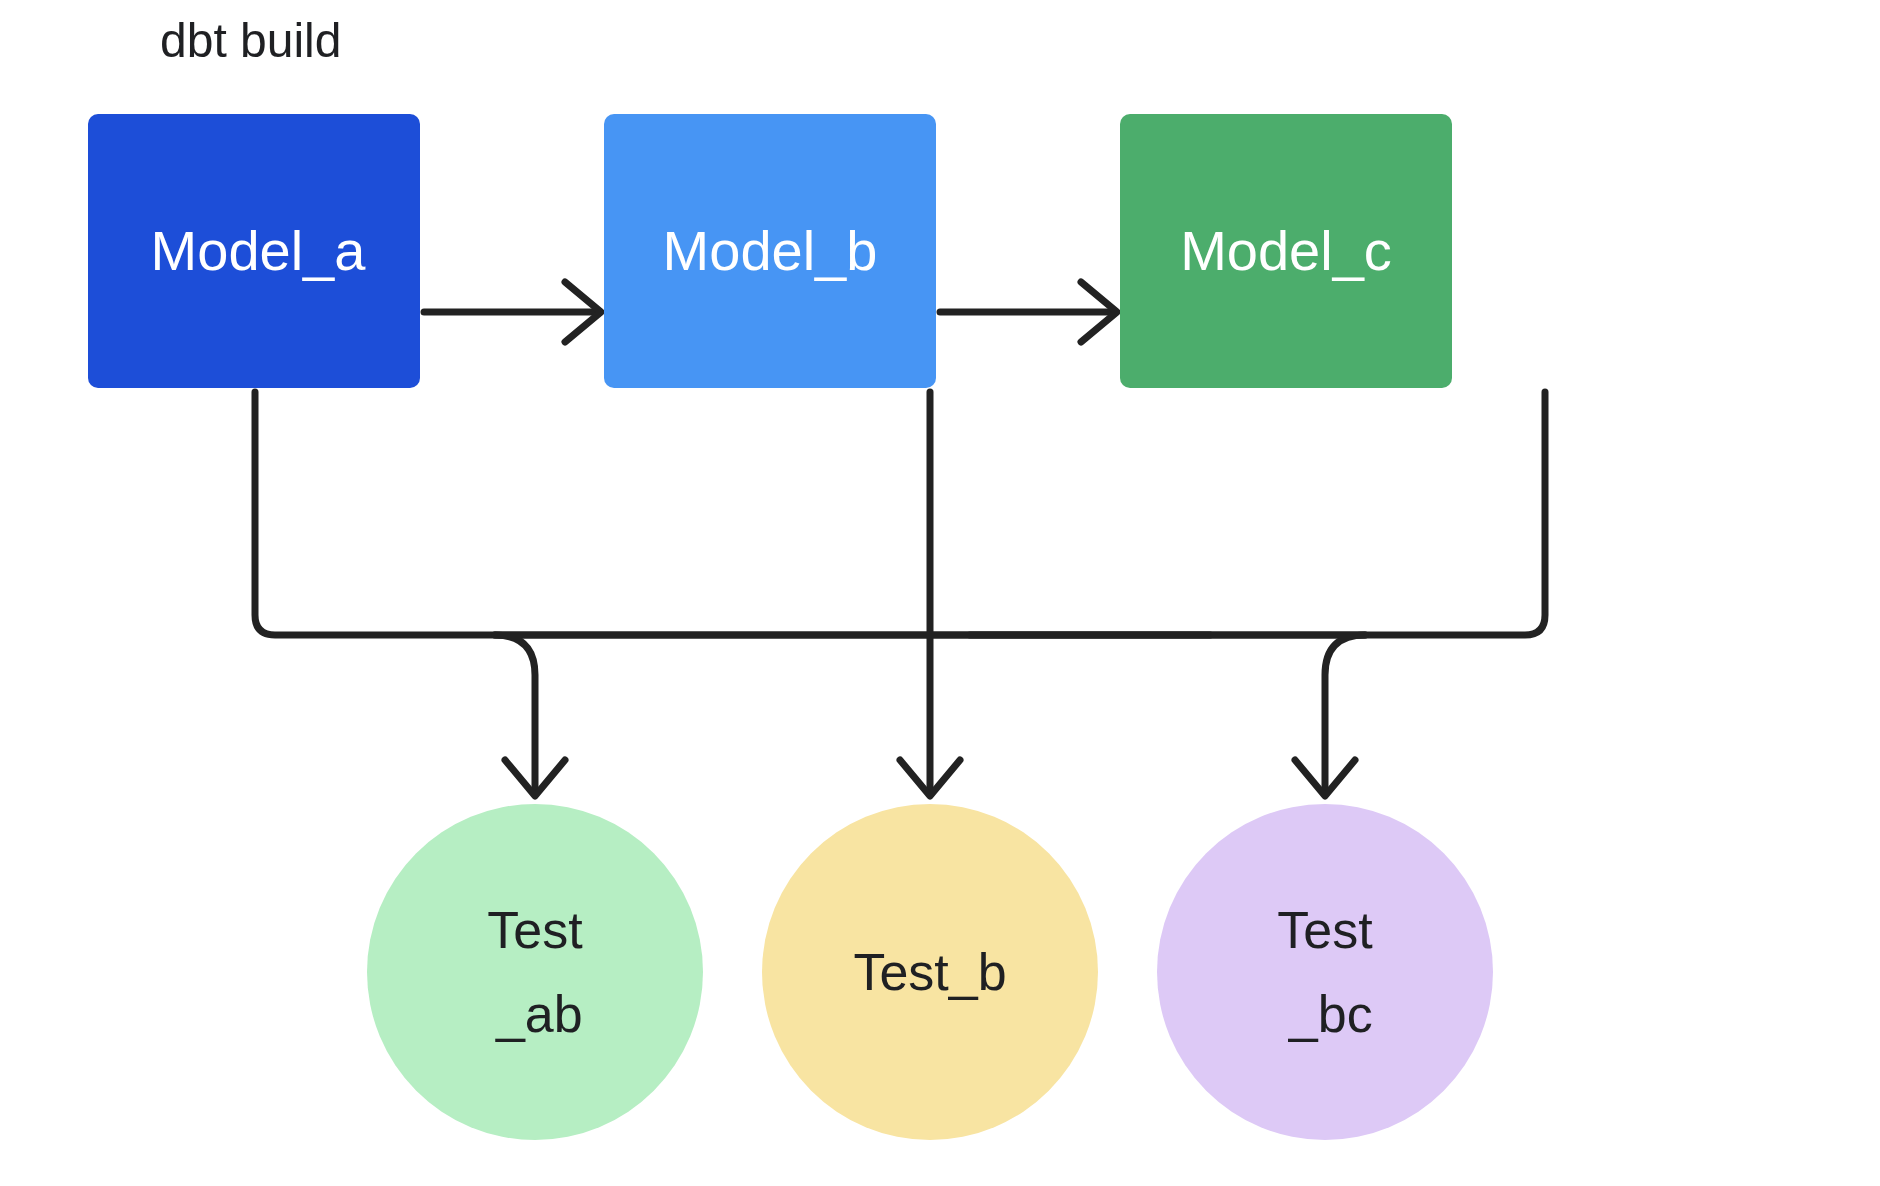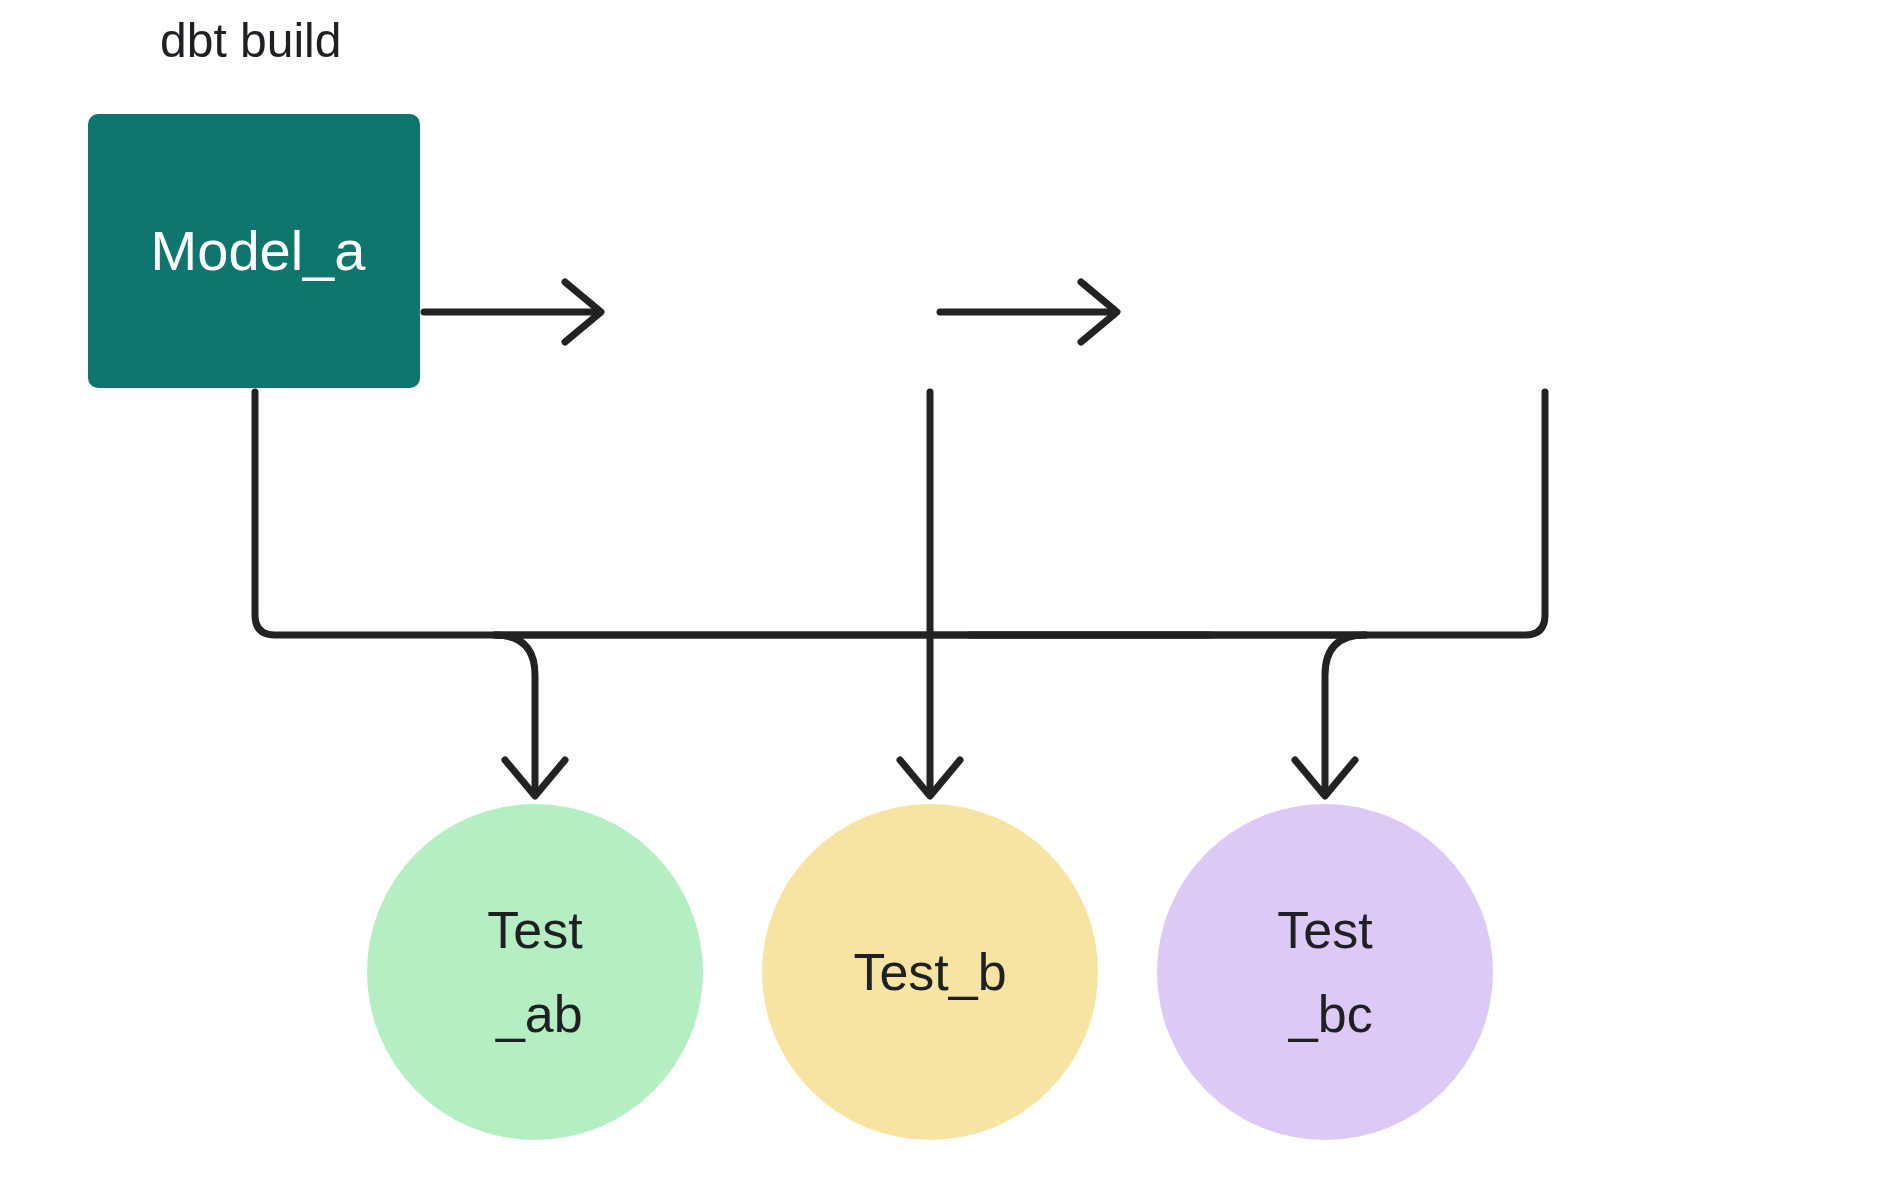--- a/index.html
+++ b/index.html
@@ -118,25 +118,31 @@
         <path d="M 1295 760 L 1325 796 L 1355 760"></path>
       </g>
 
       <g>
         <path d="M 495 635 L 1365 635"></path>
       </g>
 
     </g>
   </svg>
 
-  <div class="model-node" style="left:88px; top:114px; background:#0f766e;padding-left:8px;">
+  <div class="model-node" style="left:88px; top:114px; background:#1d4ed8;padding-left:8px;">
     <span class="model-label">Model_a</span>
   </div>
 
+  <div class="model-node" style="left:604px; top:114px; background:#4795f4;">
+    <span class="model-label">Model_b</span>
+  </div>
 
+  <div class="model-node" style="left:1120px; top:114px; background:#4cad6c;">
+    <span class="model-label">Model_c</span>
+  </div>
 
   <div class="test-node" style="left:367px; top:804px; background:#b6eec3;">
     <span class="test-label">Test
 _ab</span>
   </div>
 
   <div class="test-node" style="left:762px; top:804px; background:#f8e4a2;">
     <span class="test-label single">Test_b</span>
   </div>
 

